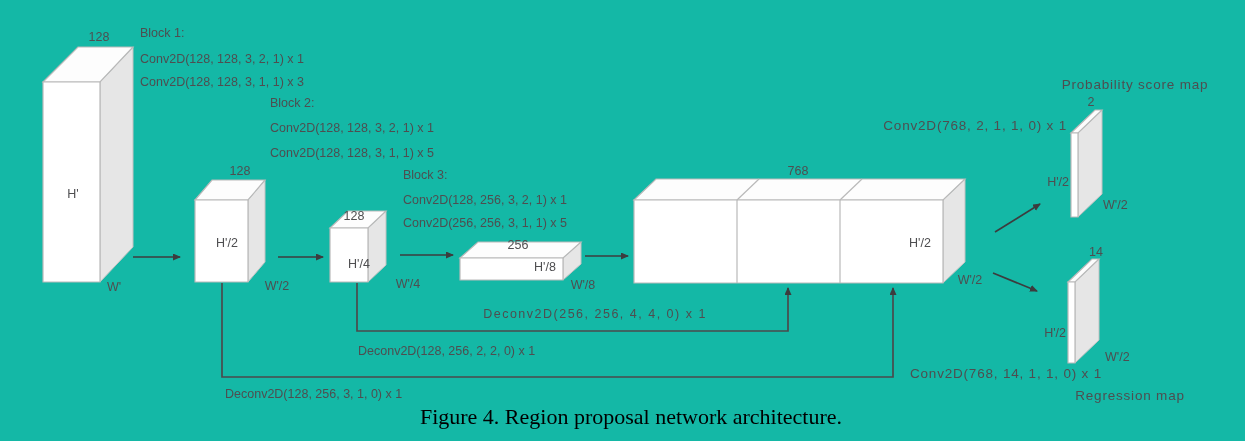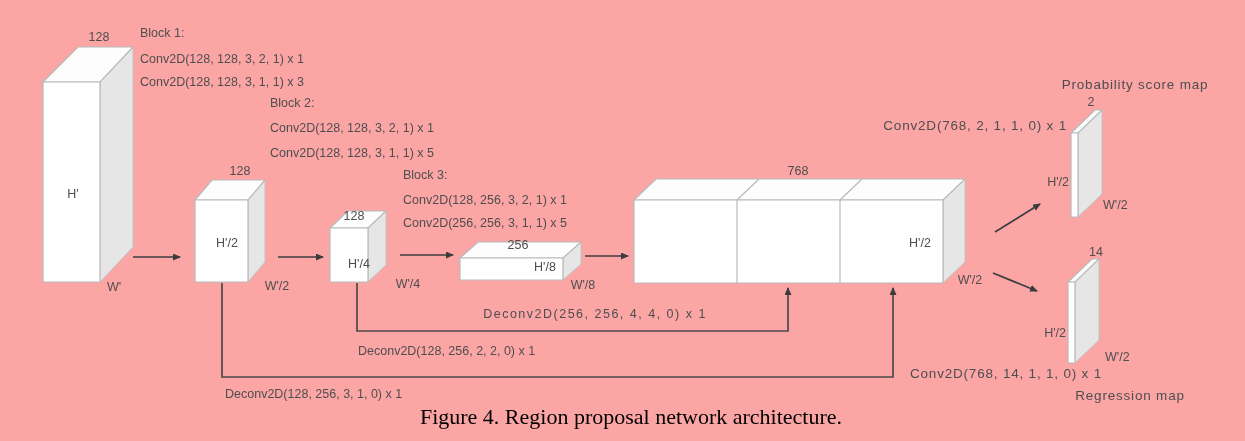--- a/index.html
+++ b/index.html
@@ -1,17 +1,17 @@
 <!DOCTYPE html>
 <html><head>
 <meta charset="utf-8">
 <title>Figure 4. Region proposal network architecture</title>
 <style>
   html,body{margin:0;padding:0;background:#ffffff;}
-  .fig-wrap{position:relative;width:1245px;height:441px;background:#fca5a5;overflow:hidden;}
+  .fig-wrap{position:relative;width:1245px;height:441px;background:#14b8a6;overflow:hidden;}
   svg{display:block;}
   .t{font-family:"Liberation Sans","DejaVu Sans",sans-serif;font-size:12.5px;fill:#4e4e50;}
   .t-sp{font-family:"Liberation Sans","DejaVu Sans",sans-serif;font-size:12.5px;fill:#4e4e50;letter-spacing:1.5px;}
   .t-r{font-family:"Liberation Sans","DejaVu Sans",sans-serif;font-size:13.5px;fill:#4e4e50;letter-spacing:0.8px;}
   .cap{font-family:"Liberation Serif","DejaVu Serif",serif;font-size:22px;fill:#000000;}
   .face-front{fill:#ffffff;stroke:#b9b9b9;stroke-width:1.2;}
   .face-top{fill:#fdfdfd;stroke:#b9b9b9;stroke-width:1.2;}
   .face-side{fill:#e6e6e6;stroke:#c2c2c2;stroke-width:1;}
   .divider{stroke:#b9b9b9;stroke-width:1.2;fill:none;}
   .arrow{stroke:#3c3c3e;stroke-width:1.7;fill:none;}

